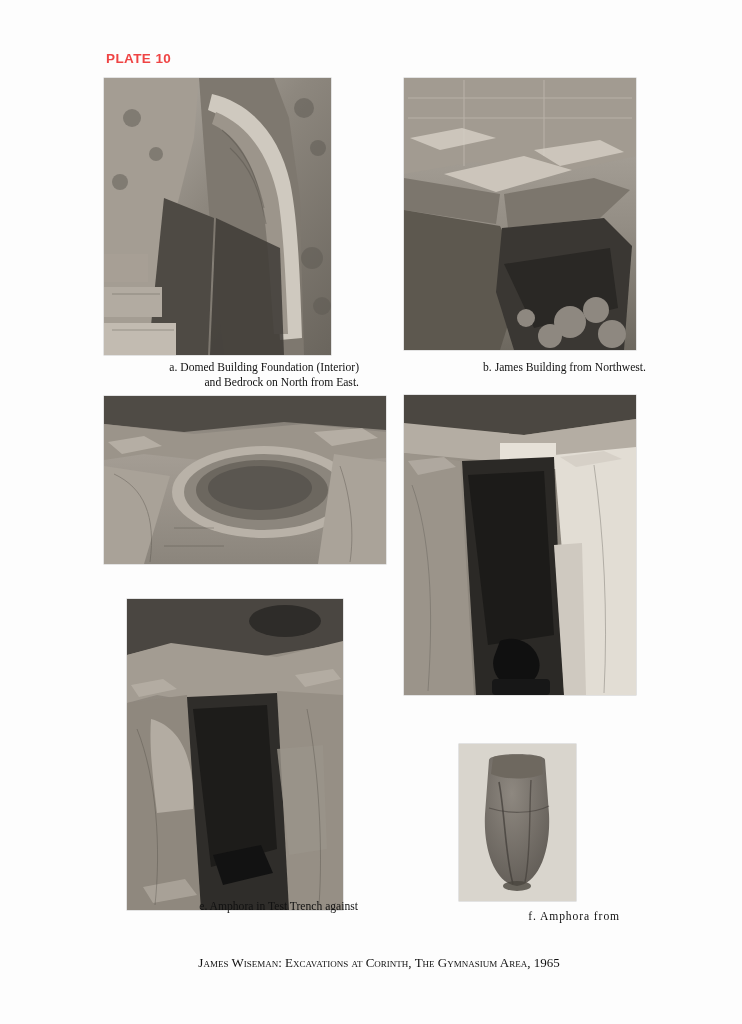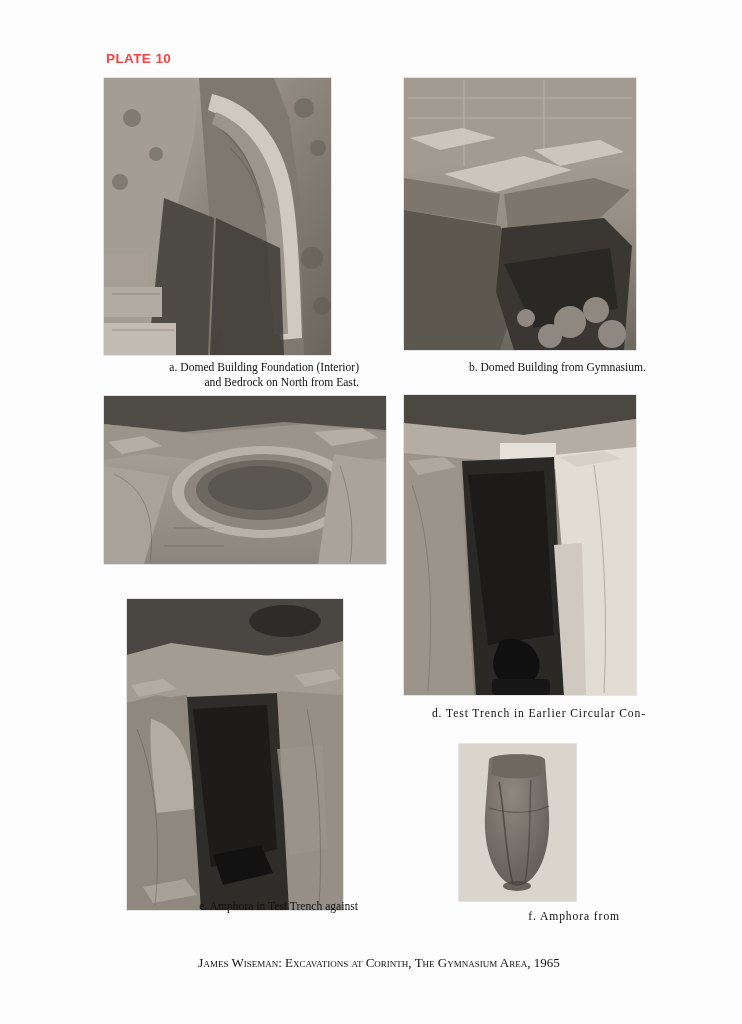--- a/index.html
+++ b/index.html
@@ -164,21 +164,21 @@
         <g opacity="0.4" stroke="#d8d2c8" stroke-width="1.1" fill="none">
           <path d="M4 20 H228"></path>
           <path d="M4 40 H228"></path>
           <path d="M60 2 V88"></path>
           <path d="M140 2 V78"></path>
         </g>
       </svg>
     </div>
   </div>
   <div class="caption" style="left:394px; top:361px; width:252px;">
-    <span class="ln">b. Domed Building from Gymnasium.</span>
+    <span class="ln">b. James Building from Northwest.</span>
   </div>
 
   <div class="fig" style="left:104px; top:396px; width:282px; height:168px;">
     <div class="photo">
       <svg viewBox="0 0 282 168" preserveAspectRatio="none" aria-hidden="true">
         <defs>
           <linearGradient id="gc1" x1="0" y1="0" x2="0" y2="1">
             <stop offset="0%" stop-color="#6f6a62"></stop>
             <stop offset="35%" stop-color="#a49d94"></stop>
             <stop offset="100%" stop-color="#8b857c"></stop>
@@ -232,21 +232,20 @@
           <path d="M190 70 C200 140 204 220 200 298"></path>
         </g>
         <g opacity="0.45" fill="#c8c1b7">
           <polygon points="4,66 40,62 52,72 14,80"></polygon>
           <polygon points="156,62 200,56 218,64 172,72"></polygon>
         </g>
       </svg>
     </div>
   </div>
   <div class="caption" style="left:394px; top:707px; width:252px;">
-    <span class="ln cap-sp">d. Test Trench in Earlier Circular Con-</span>
   </div>
 
   <div class="fig" style="left:127px; top:599px; width:216px; height:311px;">
     <div class="photo">
       <svg viewBox="0 0 216 311" preserveAspectRatio="none" aria-hidden="true">
         <defs>
           <linearGradient id="ge1" x1="0" y1="0" x2="0" y2="1">
             <stop offset="0%" stop-color="#9c958b"></stop>
             <stop offset="60%" stop-color="#857f76"></stop>
             <stop offset="100%" stop-color="#6b665e"></stop>

